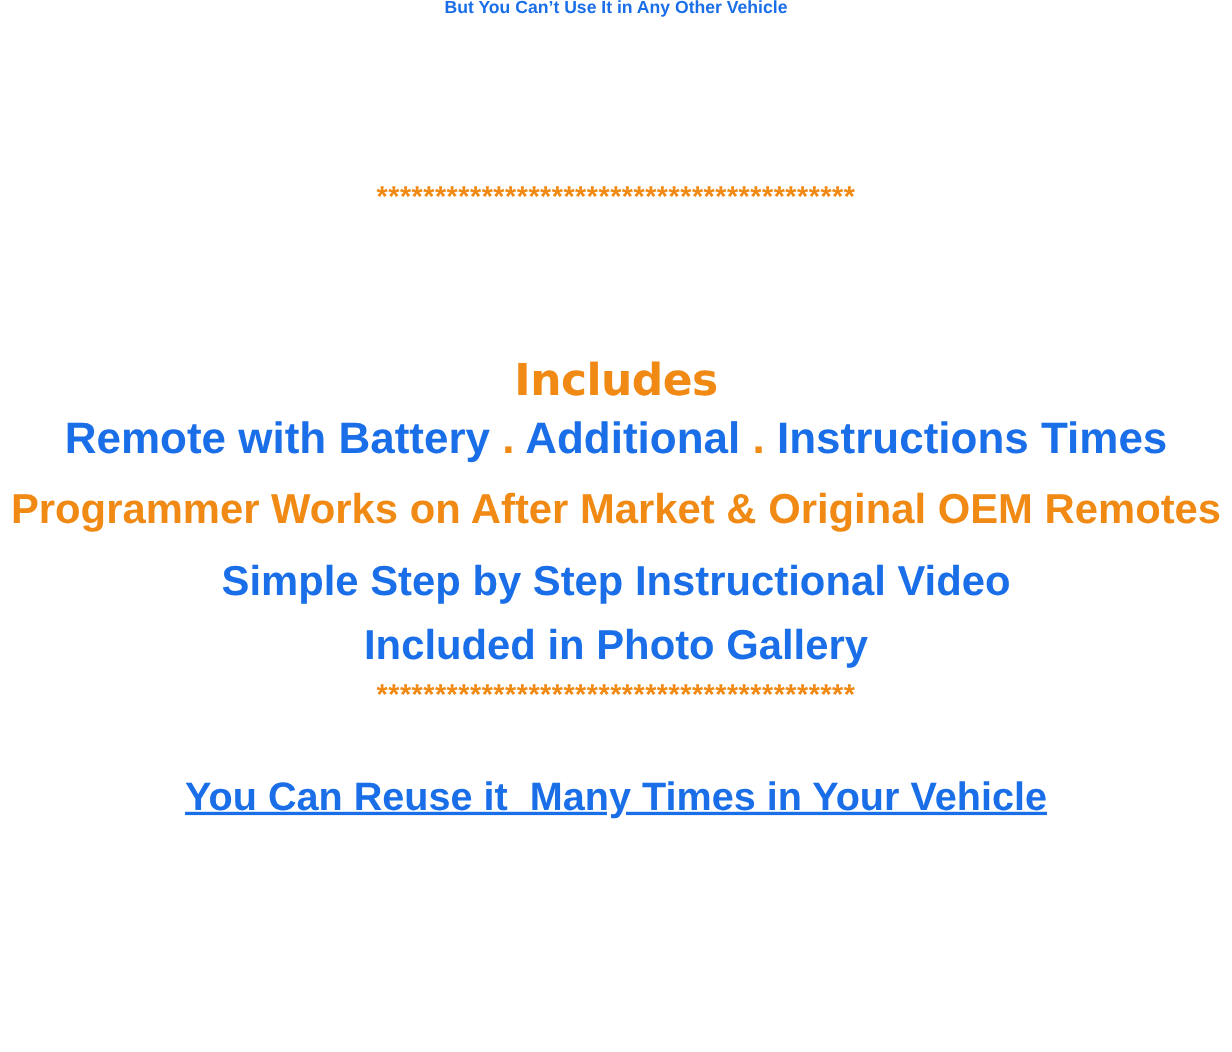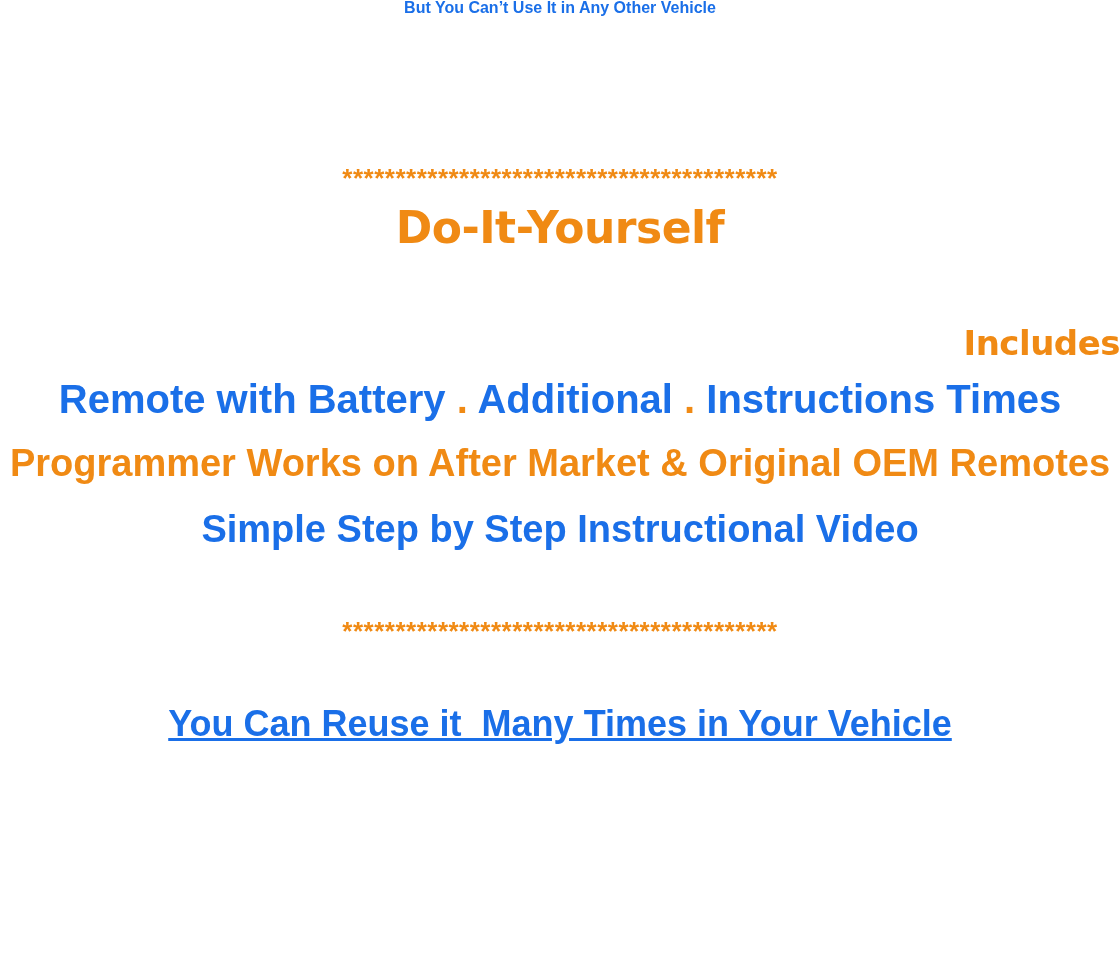--- a/index.html
+++ b/index.html
@@ -52,21 +52,21 @@
 
   .orange { color: #F08A14; }
   .blue   { color: #1A6FE8; }
 
   .dot { color: #F08A14; }
 
   
   #stars-top     { top: 165px;  font-size: 26px; }
   #headline-diy  { top: 206px;  font-size: 44px; }
   #line-solution { top: 268px;  font-size: 42px; }
-  #label-includes{ top: 326px;  font-size: 34px; text-align: right; }
+  #label-includes{ top: 326px;  font-size: 40px; }
   #line-contents { top: 379px;  font-size: 40px; }
   #line-works    { top: 444px;  font-size: 38px; }
   #line-video    { top: 510px;  font-size: 38px; }
   #line-gallery  { top: 568px;  font-size: 38px; }
   #stars-bottom  { top: 618px;  font-size: 26px; }
   #line-lock     { top: 650px;  font-size: 38px; }
   #line-reuse    { top: 706px;  font-size: 36px; text-decoration: underline; }
   #line-butnot   { top": 0; }
   #line-butnot   { top: 759px;  font-size: 36px; }
 
@@ -75,31 +75,31 @@
   .squeeze-90 { transform: scaleX(0.90); }
   .squeeze-86 { transform: scaleX(0.86); }
 </style>
 </head>
 <body>
 
 <div class="canvas">
 
   <div class="line stars orange" id="stars-top">*****************************************</div>
 
-  <div class="line wide orange" id="headline-diy">Do-It-Yourself</div>
 
 
   <div class="line wide orange" id="label-includes">Includes</div>
 
   <div class="line cond blue squeeze-94" id="line-contents"><span>Remote with Battery</span> <span class="dot">.</span> <span>Additional</span> <span class="dot">.</span> <span>Instructions Times</span></div>
 
   <div class="line cond blue squeeze-94" id="line-video">Simple Step by Step Instructional Video</div>
 
   <div class="line cond orange squeeze-86" id="line-works">Programmer Works on After Market &amp; Original OEM Remotes</div>
 
+  <div class="line cond blue squeeze-94" id="line-gallery">Included in Photo Gallery</div>
 
   <div class="line stars orange" id="stars-bottom">*****************************************</div>
 
 
   <div class="line cond blue squeeze-94" id="line-reuse">You Can Reuse it  Many Times in Your Vehicle</div>
 
   <div class="line cond blue squeeze-94" id="line-butnot">But You Can’t Use It in Any Other Vehicle</div>
 
 </div>
 

